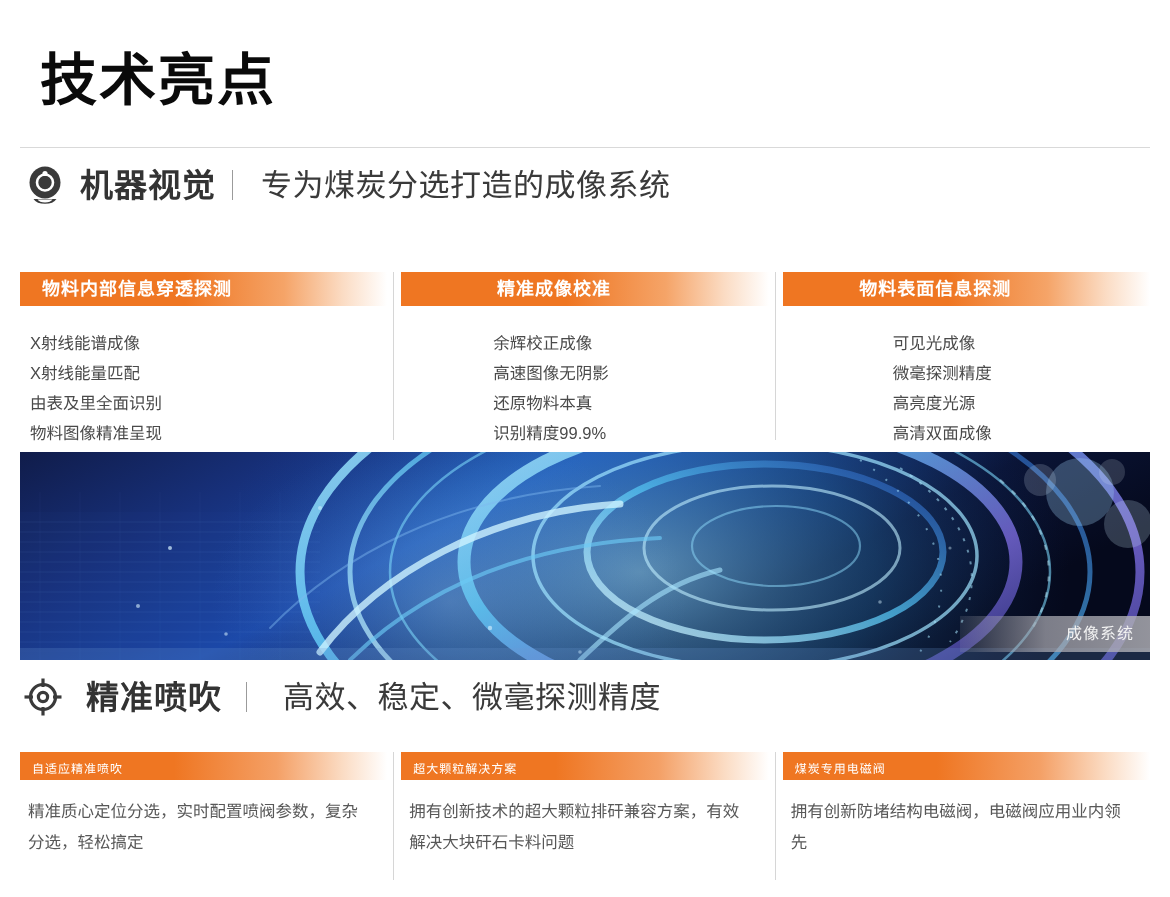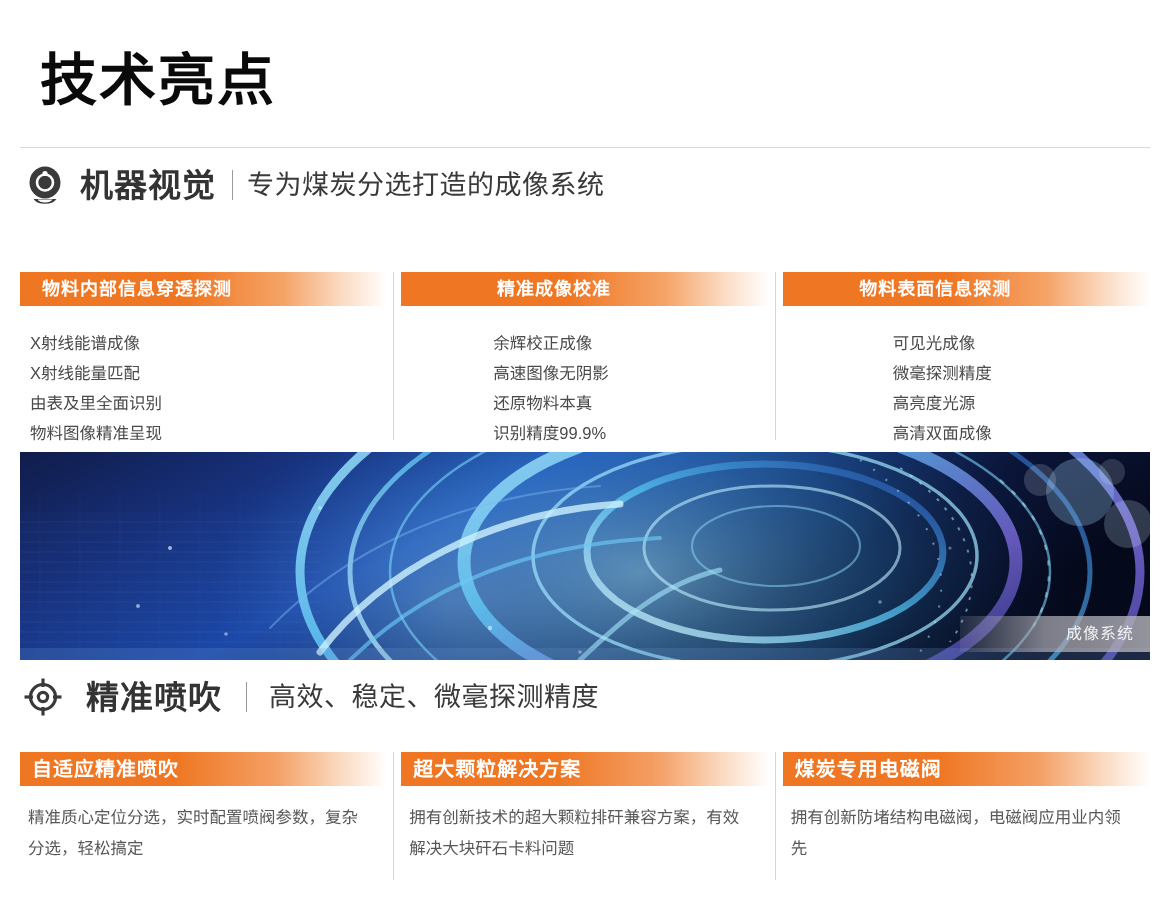--- a/index.html
+++ b/index.html
@@ -70,25 +70,26 @@
 
   .sec-divider {
     display: inline-block;
     width: 1px;
     height: 30px;
     background: #9b9b9b;
     margin: 0 14px 0 16px;
   }
 
   .sec-sub {
-    font-size: 27px;
+    font-size: 31px;
     font-weight: 400;
     color: #3a3a3a;
     letter-spacing: 0.5px;
     line-height: 1;
+    margin-left: 14px;
   }
 
   
   .cols {
     position: absolute;
     left: 20px;
     top: 272px;
     width: 1130px;
     height: 168px;
     display: flex;
@@ -188,26 +189,26 @@
     position: absolute;
     right: -7px;
     top: 0;
     width: 1px;
     height: 128px;
     background: #d6d6d6;
   }
   .card:last-child::after { display: none; }
 
   .card-head {
-    height: 34px;
+    height: 28px;
     line-height: 34px;
     padding-left: 12px;
     color: #ffffff;
-    font-size: 20px;
-    font-weight: 700;
+    font-size: 12px;
+    font-weight: 400;
     letter-spacing: 1px;
     white-space: nowrap;
     overflow: hidden;
     background: linear-gradient(to right, #ef7622 0%, #ef7622 42%, #f4a066 70%, #fbdcc4 88%, #ffffff 100%);
   }
 
   .card-body {
     margin-top: 16px;
     padding-left: 8px;
     padding-right: 18px;

